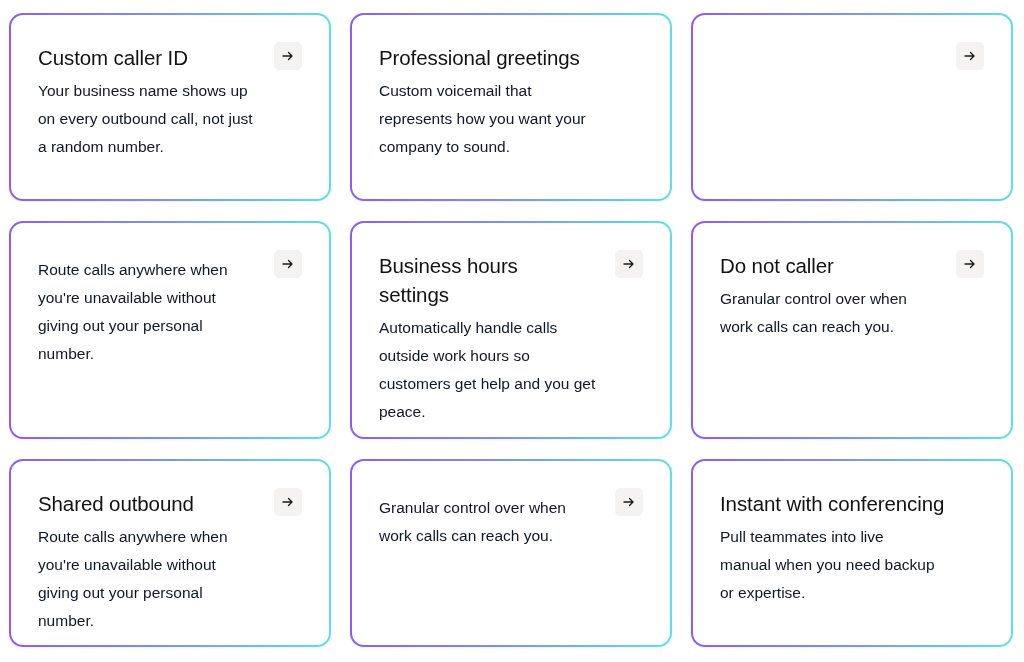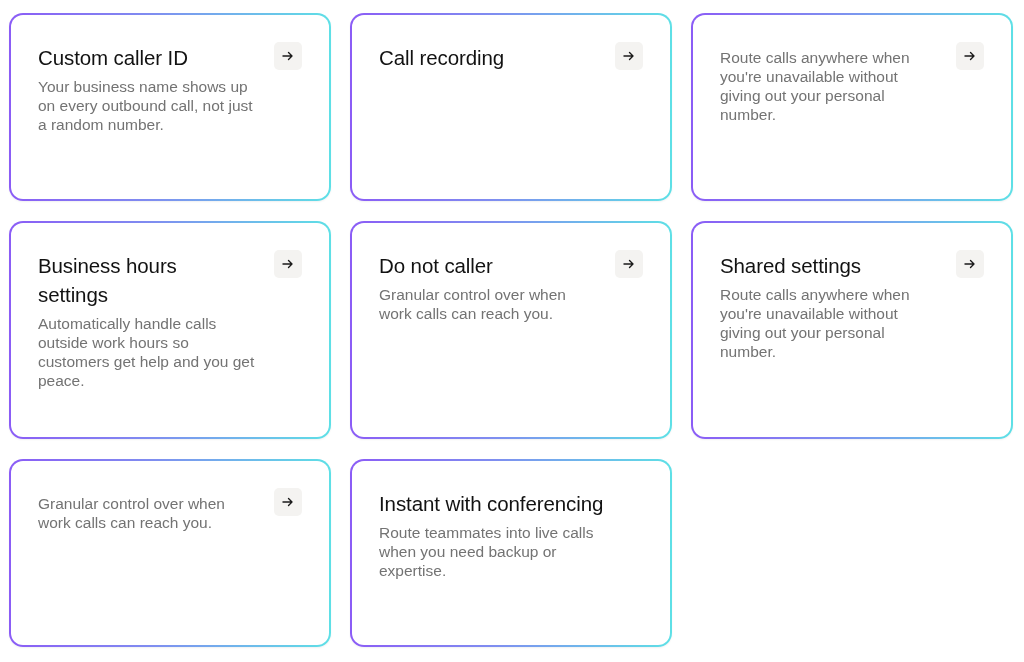--- a/index.html
+++ b/index.html
@@ -48,22 +48,22 @@
       line-height: 29px;
       font-weight: 500;
       color: #121212;
       width: 225px;
       letter-spacing: -0.1px;
     }
     .card-title.wide { width: 270px; }
     .card-desc {
       margin: 5px 0 0 0;
       font-size: 15.5px;
-      line-height: 19px;
-      color: #737373;
+      line-height: 28px;
+      color: #0f172a;
       width: 218px;
     }
     .arrow-btn {
       position: absolute;
       top: 27px;
       right: 27px;
       width: 28px;
       height: 28px;
       border-radius: 5px;
       background: #f4f3f1;
@@ -86,24 +86,29 @@
       <h3 class="card-title">Custom caller ID</h3>
       <p class="card-desc">Your business name shows up on every outbound call, not just a random number.</p>
       <button class="arrow-btn">
         <svg width="12" height="10" viewBox="0 0 12 10">
             <path d="M1 5h9M6.5 1.5L10 5l-3.5 3.5" fill="none" stroke="#1a1a1a" stroke-width="1.4" stroke-linecap="round" stroke-linejoin="round"></path>
           </svg>
       </button>
     </div>
   </div>
 
+  <div class="card">
+    <div class="card-inner">
+      <h3 class="card-title wide">Professional greetings</h3>
+      <p class="card-desc">Custom voicemail that represents how you want your company to sound.</p>
+    </div>
+  </div>
 
   <div class="card">
     <div class="card-inner">
-      <h3 class="card-title">Call recording</h3>
       <button class="arrow-btn">
         <svg width="12" height="10" viewBox="0 0 12 10">
             <path d="M1 5h9M6.5 1.5L10 5l-3.5 3.5" fill="none" stroke="#1a1a1a" stroke-width="1.4" stroke-linecap="round" stroke-linejoin="round"></path>
           </svg>
       </button>
     </div>
   </div>
 
   <div class="card">
     <div class="card-inner">
@@ -135,21 +140,21 @@
       <button class="arrow-btn">
         <svg width="12" height="10" viewBox="0 0 12 10">
             <path d="M1 5h9M6.5 1.5L10 5l-3.5 3.5" fill="none" stroke="#1a1a1a" stroke-width="1.4" stroke-linecap="round" stroke-linejoin="round"></path>
           </svg>
       </button>
     </div>
   </div>
 
   <div class="card">
     <div class="card-inner">
-      <h3 class="card-title">Shared settings</h3>
+      <h3 class="card-title">Shared outbound</h3>
       <p class="card-desc">Route calls anywhere when you're unavailable without giving out your personal number.</p>
       <button class="arrow-btn">
         <svg width="12" height="10" viewBox="0 0 12 10">
             <path d="M1 5h9M6.5 1.5L10 5l-3.5 3.5" fill="none" stroke="#1a1a1a" stroke-width="1.4" stroke-linecap="round" stroke-linejoin="round"></path>
           </svg>
       </button>
     </div>
   </div>
 
   <div class="card">
@@ -159,17 +164,17 @@
         <svg width="12" height="10" viewBox="0 0 12 10">
             <path d="M1 5h9M6.5 1.5L10 5l-3.5 3.5" fill="none" stroke="#1a1a1a" stroke-width="1.4" stroke-linecap="round" stroke-linejoin="round"></path>
           </svg>
       </button>
     </div>
   </div>
 
   <div class="card">
     <div class="card-inner">
       <h3 class="card-title wide">Instant with conferencing</h3>
-      <p class="card-desc">Route teammates into live calls when you need backup or expertise.</p>
+      <p class="card-desc">Pull teammates into live manual when you need backup or expertise.</p>
     </div>
   </div>
 
 </div>
 
 </body></html>

